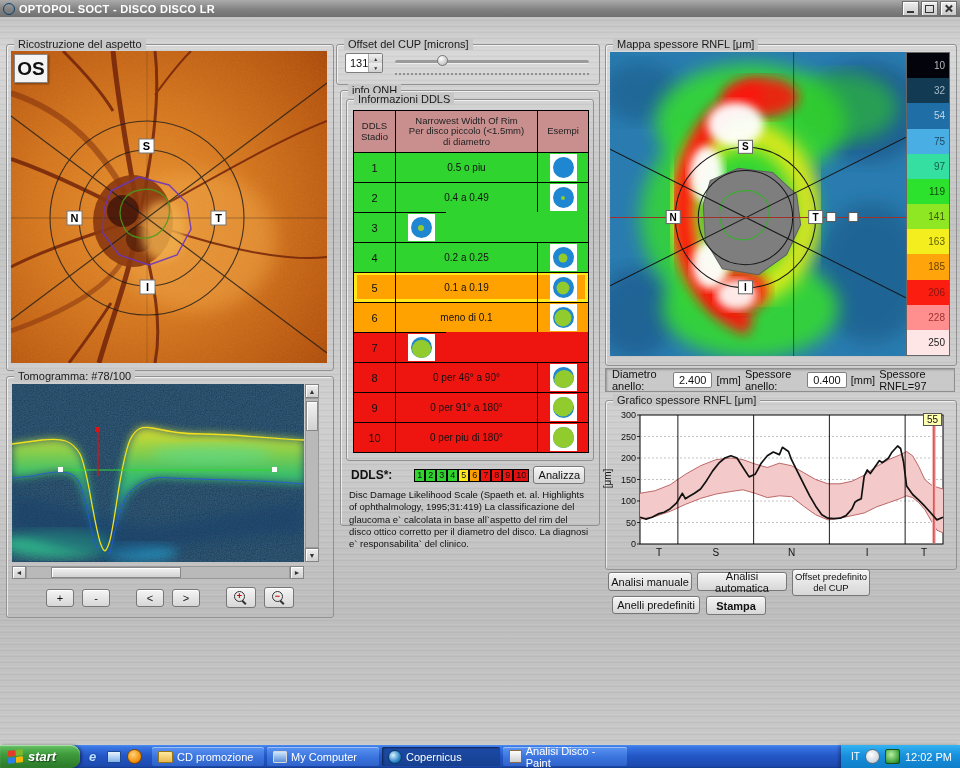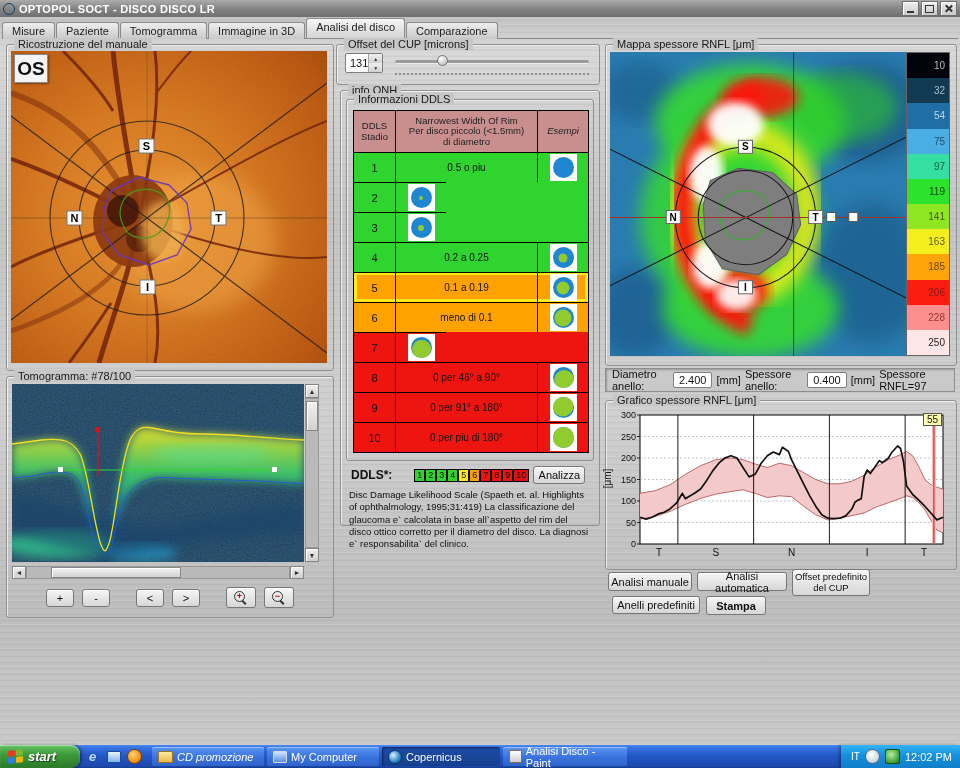--- a/index.html
+++ b/index.html
@@ -44,21 +44,21 @@
   .sliderthumb{position:absolute;width:11px;height:11px;border-radius:50%;background:radial-gradient(circle at 35% 30%,#fff,#c9c9c9 70%,#9a9a9a);border:1px solid #777;box-sizing:border-box;}
   .sliderticks{position:absolute;height:0;border-top:2px dotted #8f8f8f;}
   
   #ddls-table{position:absolute;left:6px;top:10px;width:234px;border:1px solid #000;box-sizing:content-box;}
   .trow,.thead{display:flex;}
   .thead{height:41px;background:#c98f8f;}
   .trow{height:30px;}
   .tc,.th{box-sizing:border-box;border-right:1px solid #000;border-top:1px solid #000;display:flex;align-items:center;justify-content:center;text-align:center;}
   .thead .th{border-top:none;}
   .tc:last-child,.th:last-child{border-right:none;}
-  .c1{width:42px;} .c2{width:142px;font-size:10px;} .c3{width:50px;font-style:italic;}
+  .c1{width:42px;} .c2{width:142px;font-size:10px;} .c3{width:50px;}
   .th{font-size:9.5px;line-height:1.12;white-space:pre-line;color:#222;}
   .trow.sel{box-shadow:inset 0 0 0 3px #ffe81a;}
   .excell{width:27px;height:27px;background:#fff;display:flex;align-items:center;justify-content:center;}
   .disc{width:21px;height:21px;border-radius:50%;background:#1f86d2;position:relative;overflow:hidden;}
   .cup{position:absolute;background:#92cb2e;border-radius:50%;left:50%;top:50%;width:0;height:0;transform:translate(-50%,-50%);}
   .d1 .cup{width:4px;height:4px;} .d2 .cup{width:6px;height:6px;} .d3 .cup{width:9px;height:9px;}
   .d4 .cup{width:13px;height:13px;} .d5 .cup{width:17px;height:17px;}
   .d6 .cup{width:19px;height:19px;transform:translate(-47%,-44%);}
   .d7 .cup{width:20px;height:20px;transform:translate(-44%,-40%);}
   .d8 .cup{width:21px;height:21px;transform:translate(-50%,-60%);}
@@ -155,31 +155,23 @@
         <div class="g-min"></div>
       </div>
     <div class="winbtn">
         <div class="g-res"></div>
       </div>
     <div class="winbtn">
         <div class="g-cls"></div>
       </div>
   </div>
 
-  <div id="tabstrip">
-    <div class="tab">Misure</div>
-    <div class="tab">Paziente</div>
-    <div class="tab">Tomogramma</div>
-    <div class="tab">Immagine in 3D</div>
-    <div class="tab active">Analisi del disco</div>
-    <div class="tab">Comparazione</div>
-  </div>
 
   <div class="group" style="left:6px;top:44px;width:326px;height:325px;">
-    <span class="glabel">Ricostruzione del manuale</span>
+    <span class="glabel">Ricostruzione del aspetto</span>
     <div style="position:absolute;left:4px;top:6px;width:316px;height:376px;">
       <div class="oslabel">OS</div>
       <svg viewBox="0 0 316 312" width="316" height="312">
         <rect width="316" height="312" fill="url(#fgrad)"></rect>
         <ellipse cx="185" cy="190" rx="80" ry="70" fill="#f2a648" opacity="0.5" filter="url(#blur9)"></ellipse>
         <rect width="316" height="312" filter="url(#fn)" opacity="0.16"></rect>
         <g stroke="#73240a" fill="none" opacity="0.85">
           <path d="M128,168 C120,120 108,60 102,0" stroke-width="5"></path>
           <path d="M128,168 C140,110 150,50 144,0" stroke-width="3"></path>
           <path d="M102,60 C90,40 70,18 52,0" stroke-width="3"></path>
@@ -322,20 +314,21 @@
           <div class="tc c3">
               <div class="excell">
                 <div class="disc d0">
                   <div class="cup"></div>
                 </div>
               </div>
             </div>
         </div>
         <div class="trow" style="background-color: rgb(47, 212, 47);">
           <div class="tc c1">2</div>
+          <div class="tc c2">0.4 a 0.49</div>
           <div class="tc c3">
               <div class="excell">
                 <div class="disc d1">
                   <div class="cup"></div>
                 </div>
               </div>
             </div>
         </div>
         <div class="trow" style="background-color: rgb(47, 212, 47);">
           <div class="tc c1">3</div>
@@ -621,21 +614,21 @@
   <div class="ql">
     <span style="color:#bfe0ff;font-weight:bold;font-style:italic;font-size:13px;text-shadow:0 0 2px #0a3a8c;">e</span>
   </div>
   <div class="ql">
     <span style="display:block;width:12px;height:10px;background:linear-gradient(#e8f2ff,#7fb2e8);border:1px solid #1d4a90;border-radius:1px;"></span>
   </div>
   <div class="ql">
     <span style="display:block;width:13px;height:13px;border-radius:50%;background:radial-gradient(circle at 40% 35%,#ffd37a,#f08a00 70%,#a85a00);border:1px solid #7a4200;"></span>
   </div>
   <div style="width:6px;"></div>
-  <div class="taskbtn" style="width:112px;font-style:italic;">
+  <div class="taskbtn" style="width:112px;">
     <span style="display:inline-block;width:13px;height:10px;background:linear-gradient(#ffe9a0,#e8b94e);border:1px solid #9a7518;border-radius:1px 2px 1px 1px;"></span>
     <span>CD promozione</span>
   </div>
   <div class="taskbtn" style="width:112px;">
     <span style="display:inline-block;width:12px;height:10px;background:linear-gradient(#cfe6ff,#5a8fd8);border:1px solid #d8d8d8;border-radius:1px;"></span>
     <span>My Computer</span>
   </div>
   <div class="taskbtn active" style="width:118px;">
     <span style="display:inline-block;width:12px;height:12px;border-radius:50%;background:radial-gradient(circle at 35% 35%,#d8f2ff,#2f86c8 60%,#0b4f8e);border:1px solid #083a66;"></span>
     <span>Copernicus</span>

